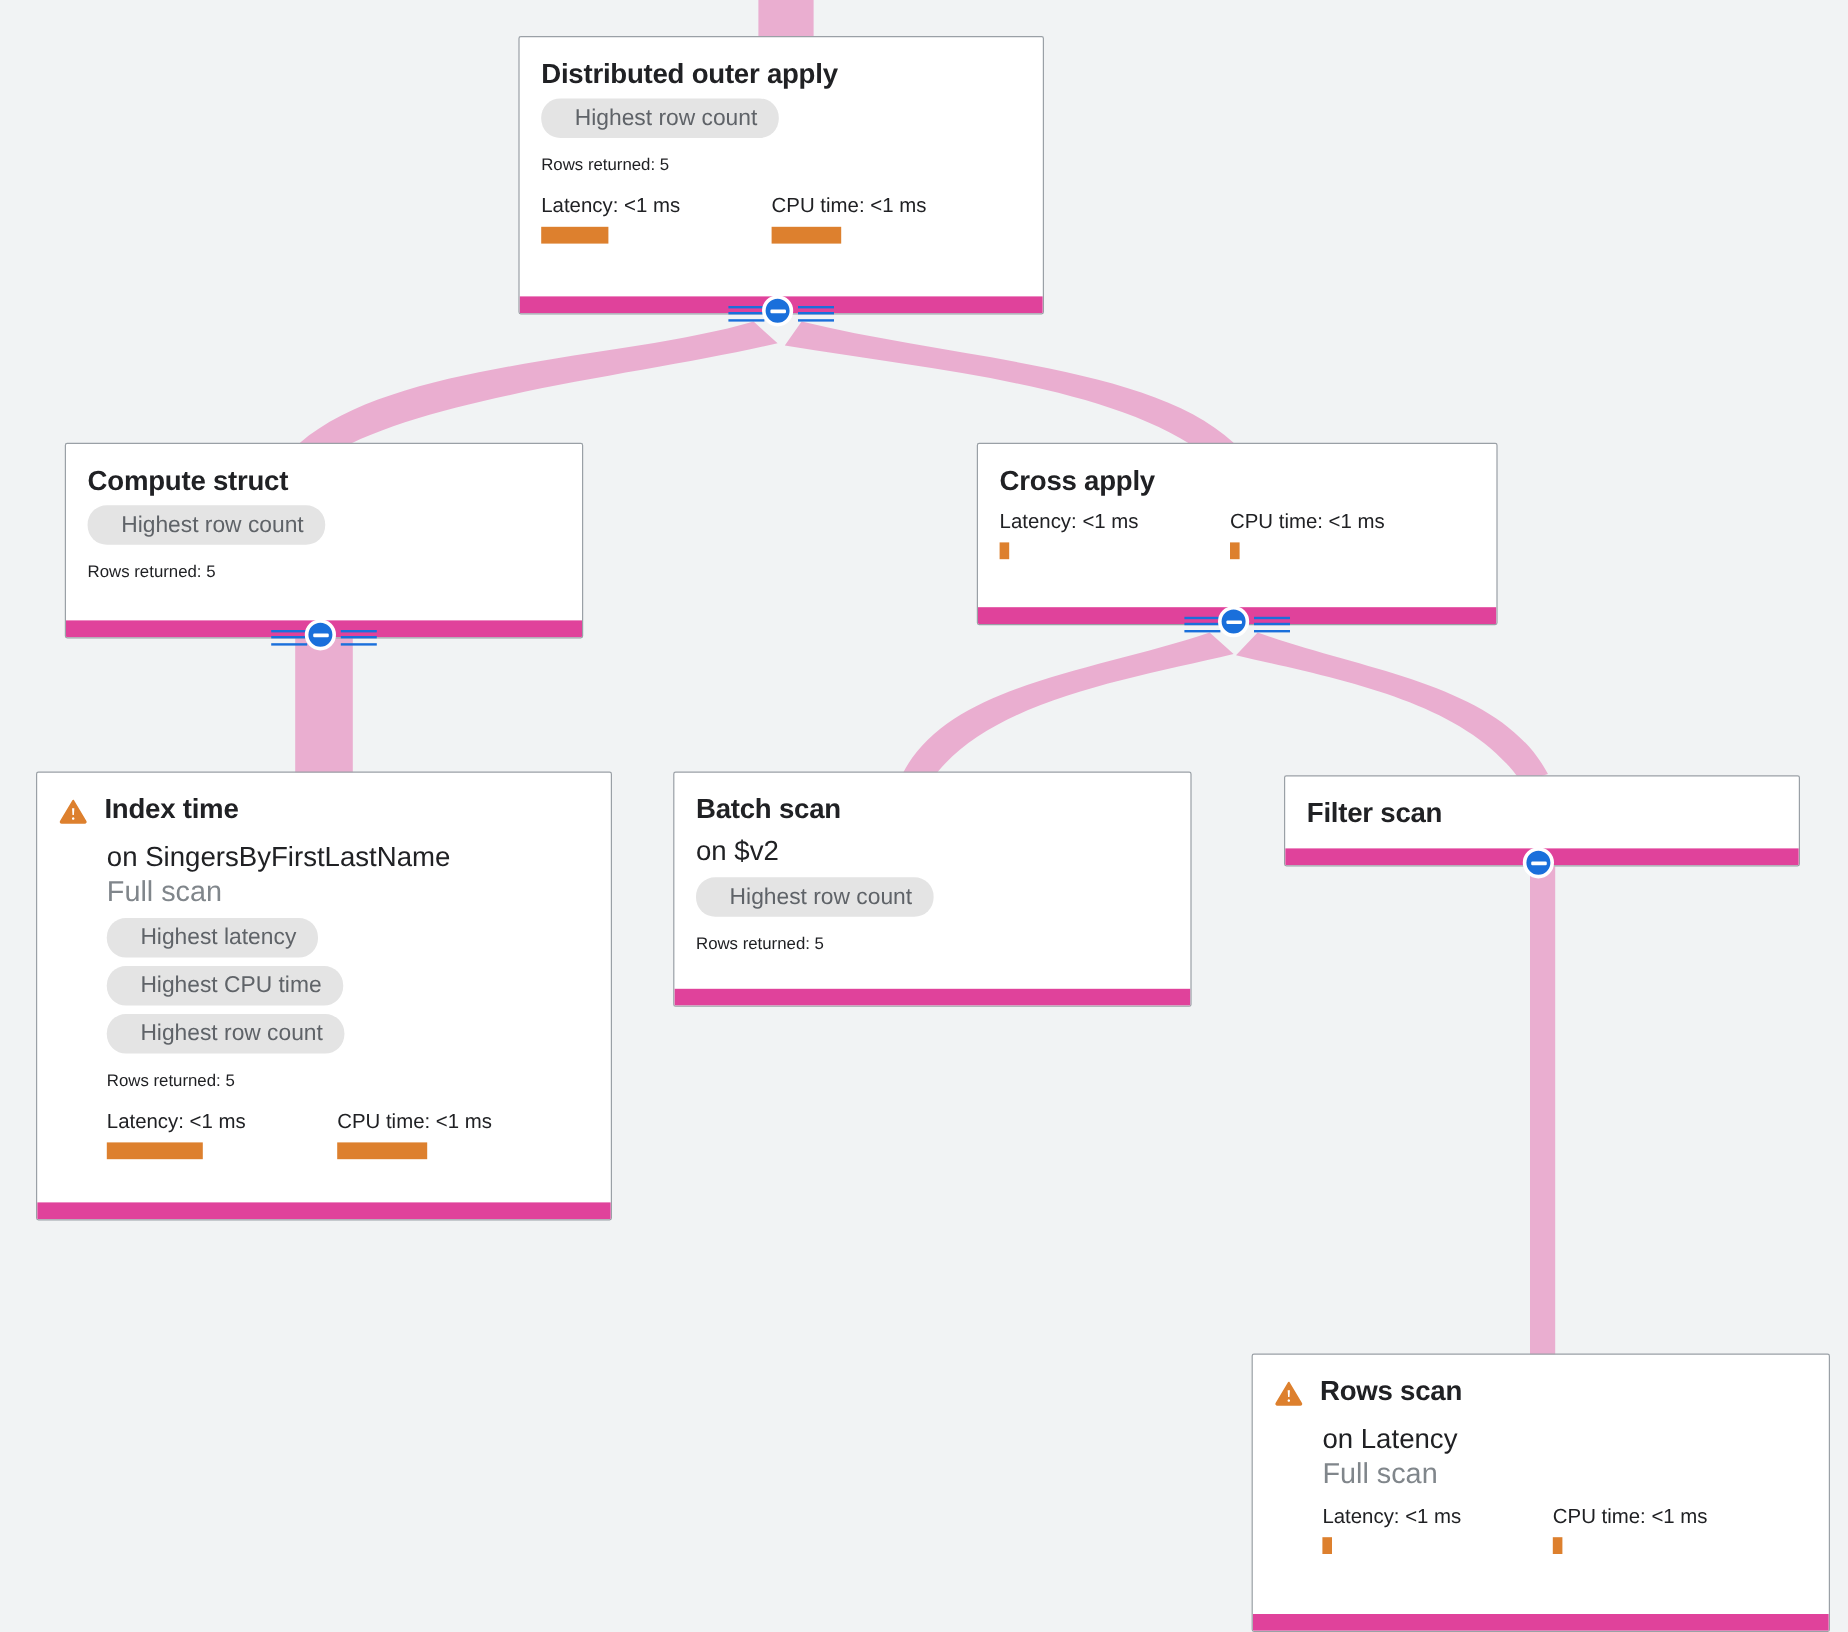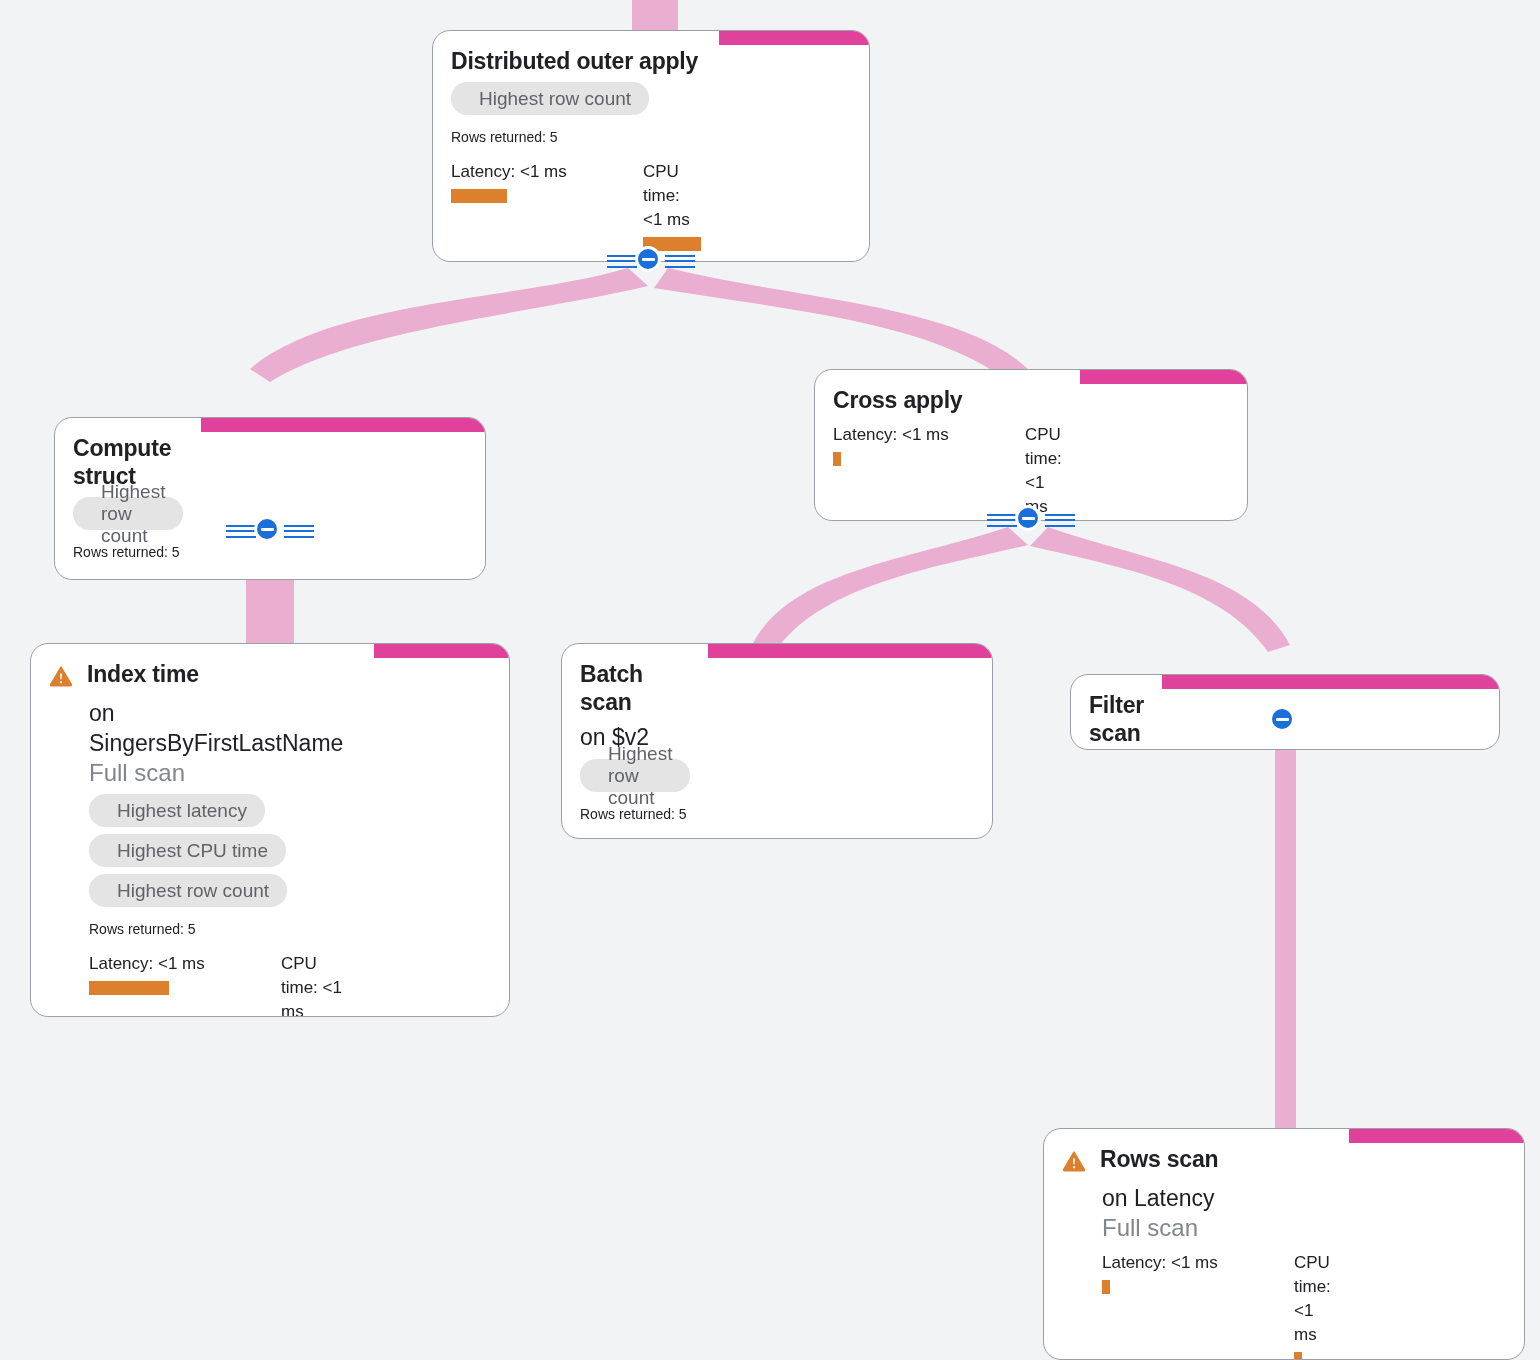--- a/index.html
+++ b/index.html
@@ -14,24 +14,24 @@
   #edge-layer {
     position: absolute; inset: 0;
     width: 1540px; height: 1360px;
     pointer-events: none;
   }
 
   .node {
     position: absolute;
     background: #ffffff;
     border: 1px solid #9aa0a6;
-    border-radius: 18px;
+    border-radius: 2px;
     overflow: hidden;
     display: flex;
-    flex-direction: row;
+    flex-direction: column;
   }
   .node-body {
     flex: 1 1 auto;
     padding: 16px 18px 10px 18px;
     display: flex;
     flex-direction: column;
   }
   .node-accent { flex: 0 0 auto; height: 14px; width: 100%; }
 
   .title-row { display: flex; align-items: flex-start; gap: 14px; }
@@ -158,21 +158,21 @@
       <span></span>
       <span></span>
       <span></span>
     </div>
     <div class="btn-lines" style="width: 30px; left: 665px; top: 253px;">
       <span></span>
       <span></span>
       <span></span>
     </div>
     <div class="collapse-btn" style="background: rgb(26, 111, 219); left: 635px; top: 246px;"></div>
-    <div class="node" style="left: 54px; top: 369px; width: 432px; height: 163px; border-color: rgb(154, 160, 166); margin-top: 48px;">
+    <div class="node" style="left: 54px; top: 369px; width: 432px; height: 163px; border-color: rgb(154, 160, 166);">
       <div class="node-body">
         <div class="title-row">
           <div class="node-title">Compute struct</div>
         </div>
         <div style="display: flex; flex-direction: column;">
           <span class="chip" style="background: rgb(228, 228, 228); color: rgb(95, 99, 104);">Highest row count</span>
           <div class="rows">Rows returned: 5</div>
         </div>
       </div>
       <div class="node-accent" style="background: rgb(224, 66, 155);"></div>
@@ -255,21 +255,21 @@
           <div class="node-title">Batch scan</div>
         </div>
         <div style="display: flex; flex-direction: column;">
           <div class="subtitle">on $v2</div>
           <span class="chip" style="background: rgb(228, 228, 228); color: rgb(95, 99, 104);">Highest row count</span>
           <div class="rows">Rows returned: 5</div>
         </div>
       </div>
       <div class="node-accent" style="background: rgb(224, 66, 155);"></div>
     </div>
-    <div class="node" style="left: 1070px; top: 674px; width: 430px; height: 76px; border-color: rgb(154, 160, 166);">
+    <div class="node" style="left: 1070px; top: 646px; width: 430px; height: 76px; border-color: rgb(154, 160, 166);">
       <div class="node-body">
         <div class="title-row">
           <div class="node-title">Filter scan</div>
         </div>
         <div style="display: flex; flex-direction: column;"></div>
       </div>
       <div class="node-accent" style="background: rgb(224, 66, 155);"></div>
     </div>
     <div class="collapse-btn" style="background: rgb(26, 111, 219); left: 1269px; top: 706px;"></div>
     <div class="node" style="left: 1043px; top: 1128px; width: 482px; height: 232px; border-color: rgb(154, 160, 166);">

